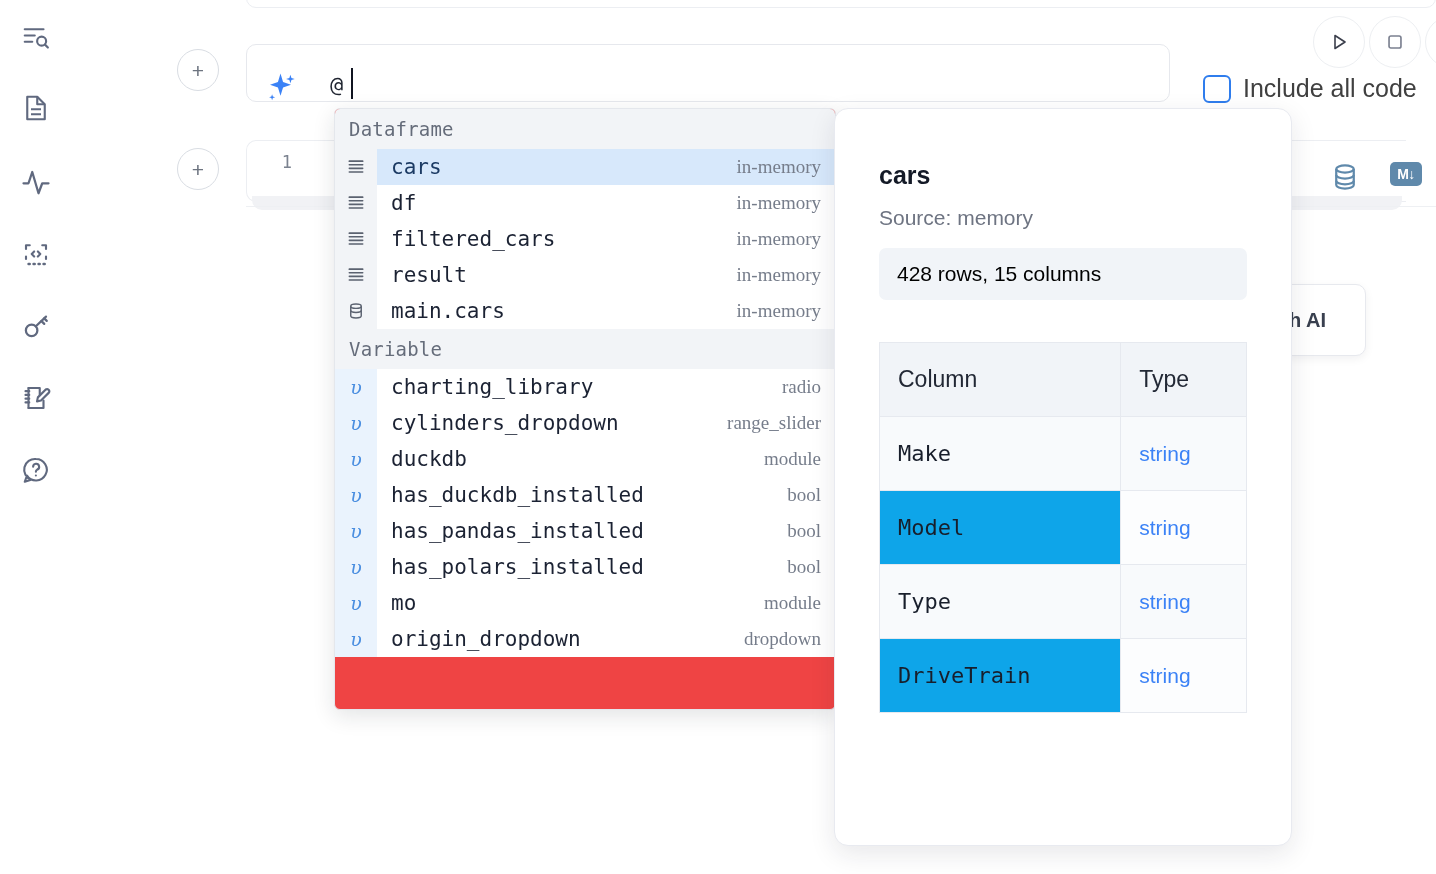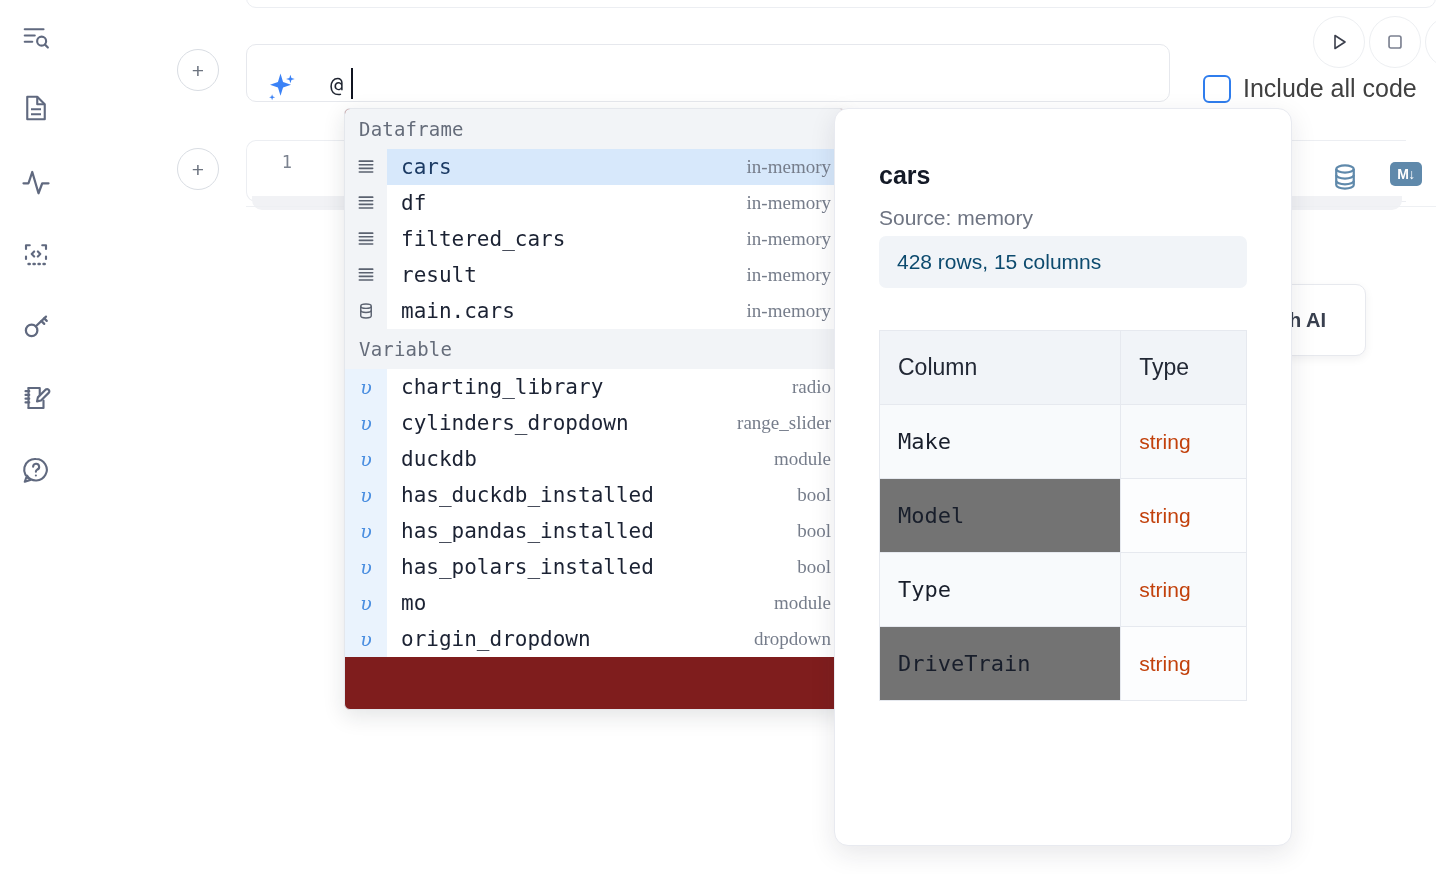--- a/index.html
+++ b/index.html
@@ -100,22 +100,22 @@
   .ai-card {
     position: absolute; left: 1282px; top: 284px; width: 84px; height: 72px;
     background: #fff; border: 1px solid #e7e9ee; border-radius: 10px;
     box-shadow: 0 3px 10px rgba(20,25,40,.06);
     display: flex; align-items: center; padding-left: 6px;
     font-size: 20px; font-weight: 600; color: #39404f; overflow: hidden;
   }
 
   
   .ac {
-    position: absolute; left: 344px; top: 108px; width: 502px; height: 602px;
-    background: #7f1d1d; border: 1px solid #e4e7ec; border-radius: 6px;
+    position: absolute; left: 334px; top: 108px; width: 502px; height: 602px;
+    background: #ef4444; border: 1px solid #e4e7ec; border-radius: 6px;
     box-shadow: 0 6px 22px rgba(25,30,45,.12);
     overflow: hidden; font-family: "DejaVu Sans Mono", monospace;
   }
   .ac-group {
     height: 40px; background: #f2f4f7; color: #656c7a;
     display: flex; align-items: center; padding-left: 14px;
     font-size: 19px; letter-spacing: .2px;
   }
   .ac-item {
     height: 36px; display: flex; align-items: center; background: #fff; cursor: pointer;
@@ -138,32 +138,32 @@
   
   .info {
     position: absolute; left: 834px; top: 108px; width: 458px; height: 738px;
     background: #fff; border: 1px solid #e8eaf0; border-radius: 14px;
     box-shadow: 0 8px 26px rgba(25,30,45,.10);
     overflow: hidden; padding: 52px 44px 0 44px;
   }
   .info-title { font-size: 25px; font-weight: bold; color: #141a27; }
   .info-source { margin-top: 16px; font-size: 21px; color: #6e7482; }
   .info-shape {
-    margin-top: 6px; background: #f1f4f8; border-radius: 7px;
-    padding: 14px 18px; font-size: 21px; color: #0c4a6e;
+    margin-top: 18px; background: #f1f4f8; border-radius: 7px;
+    padding: 14px 18px; font-size: 21px; color: #000000;
   }
   .info-table { margin-top: 42px; width: 368px; border-collapse: collapse; }
   .info-table th, .info-table td {
     border: 1px solid #e6e9ef; text-align: left; height: 74px; padding: 0 18px; margin-top: 36px;
   }
   .info-table th { background: #f1f4f8; font-weight: normal; font-size: 23px; color: #222835; }
   .info-table td.col {
-    font-family: "DejaVu Sans Mono", monospace; font-size: 22px; color: #181e2b; background: #737373;
-  }
-  .info-table td.typ { font-size: 21px; color: #c2410c; background: #fcfdfe; }
+    font-family: "DejaVu Sans Mono", monospace; font-size: 22px; color: #181e2b; background: #0ea5e9;
+  }
+  .info-table td.typ { font-size: 21px; color: #3b82f6; background: #fcfdfe; }
   .info-table tr:nth-child(even) td { background: #f8fafc; }
 </style>
 </head>
 <body>
 
 <div id="root">
 
   <div class="rail">
     <div class="rail-btn" style="top:16px">
       <svg width="30" height="30" viewBox="0 0 24 24" fill="none" stroke="currentColor" stroke-width="1.7" stroke-linecap="round">

